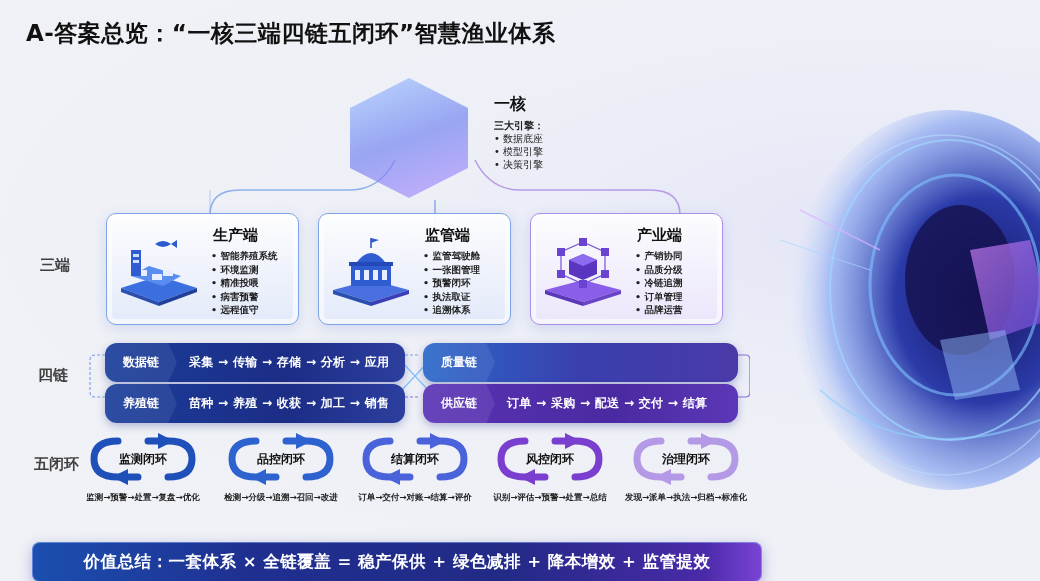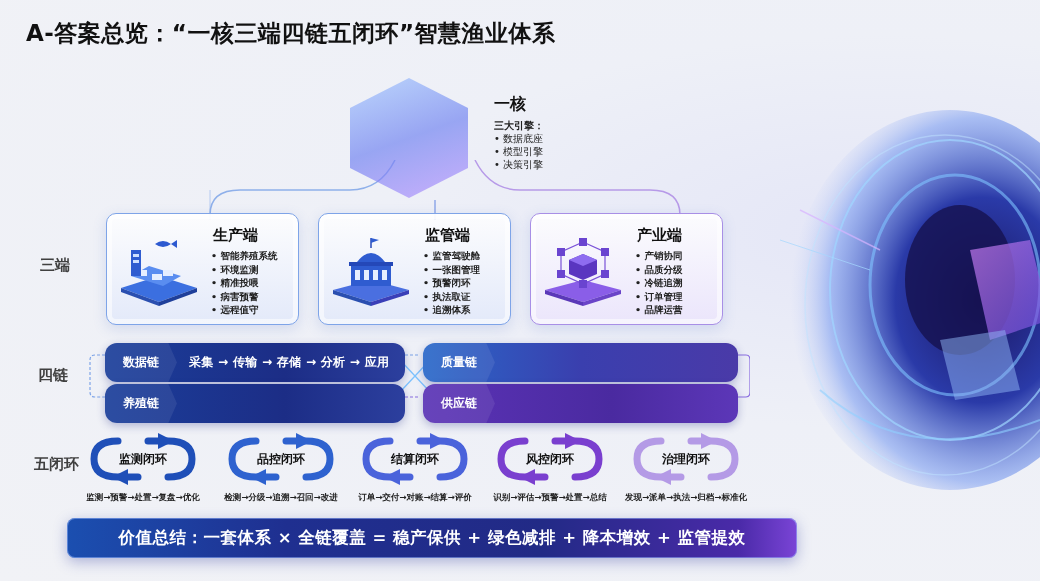--- a/index.html
+++ b/index.html
@@ -82,25 +82,25 @@
   .chain-lines { position: absolute; left: 70px; top: 340px; width: 680px; height: 70px; pointer-events: none; }
 
   
   .loop { position: absolute; top: 431px; width: 110px; height: 56px; }
   .loop svg { position: absolute; inset: 0; }
   .loop .lname { position: absolute; left: 0; right: 0; top: 20px; text-align: center; font-size: 12px; font-weight: bold; color: #111; }
   .loop-flow { position: absolute; top: 492px; font-size: 8.5px; font-weight: bold; color: #222; white-space: nowrap; text-align: center; width: 132px; }
 
   
   .summary {
-    position: absolute; left: 32px; top: 518px; width: 730px; height: 40px;
+    position: absolute; left: 32px; top: 542px; width: 730px; height: 40px;
     border-radius: 8px;
     background: linear-gradient(90deg, #1b4fb0 0%, #1f2f90 30%, #222a86 65%, #4a2aa8 92%, #7a44d6 100%);
     box-shadow: 0 4px 14px rgba(50,60,160,0.35), inset 0 0 0 1px rgba(160,190,255,0.5);
-    display: flex; align-items: center; justify-content: center; margin-left: 35px;
+    display: flex; align-items: center; justify-content: center;
   }
   .summary span { color: #fff; font-size: 16.5px; font-weight: bold; letter-spacing: 0.5px; }
 </style>
 </head>
 <body>
 
 <div class="title">A-答案总览：“一核三端四链五闭环”智慧渔业体系</div>
 
 <svg class="orb" viewBox="0 0 300 420">
   <defs>
@@ -237,26 +237,28 @@
   <path d="M330 52 Q345 36 360 20" fill="none" stroke="#7ec3ff" stroke-width="1.2"></path>
   <path d="M668 15 L676 15 Q680 15 680 20 L680 52 Q680 57 676 57 L668 57" fill="none" stroke="#8a6ee0" stroke-width="1.2"></path>
 </svg>
 
 <div class="chain blue" style="left:105px; top:343px; width:300px;">
   <div class="name">数据链</div>
   <div class="flow">采集 → 传输 → 存储 → 分析 → 应用</div>
 </div>
 <div class="chain blue" style="left:105px; top:384px; width:300px;">
   <div class="name">养殖链</div>
+  <div class="flow">苗种 → 养殖 → 收获 → 加工 → 销售</div>
 </div>
 <div class="chain bluepurple" style="left:423px; top:343px; width:315px;">
   <div class="name">质量链</div>
 </div>
 <div class="chain purple" style="left:423px; top:384px; width:315px;">
   <div class="name">供应链</div>
+  <div class="flow">订单 → 采购 → 配送 → 交付 → 结算</div>
 </div>
 
 <div class="loop" style="left:88px;">
   <svg viewBox="0 0 110 56">
     <path d="M28 8 L74 8 M28 48 L82 48" stroke="#1f4fb8" stroke-width="0"></path>
     <path d="M30 10 Q6 10 6 28 Q6 46 30 46 L50 46" fill="none" stroke="#1f4fb8" stroke-width="7" stroke-linecap="round"></path>
     <path d="M80 46 Q104 46 104 28 Q104 10 80 10 L60 10" fill="none" stroke="#1f4fb8" stroke-width="7" stroke-linecap="round"></path>
     <polygon points="30,10 70,10 70,2 86,10 70,18 70,10" fill="#1f4fb8"></polygon>
     <polygon points="80,46 40,46 40,38 24,46 40,54 40,46" fill="#1f4fb8"></polygon>
   </svg>

